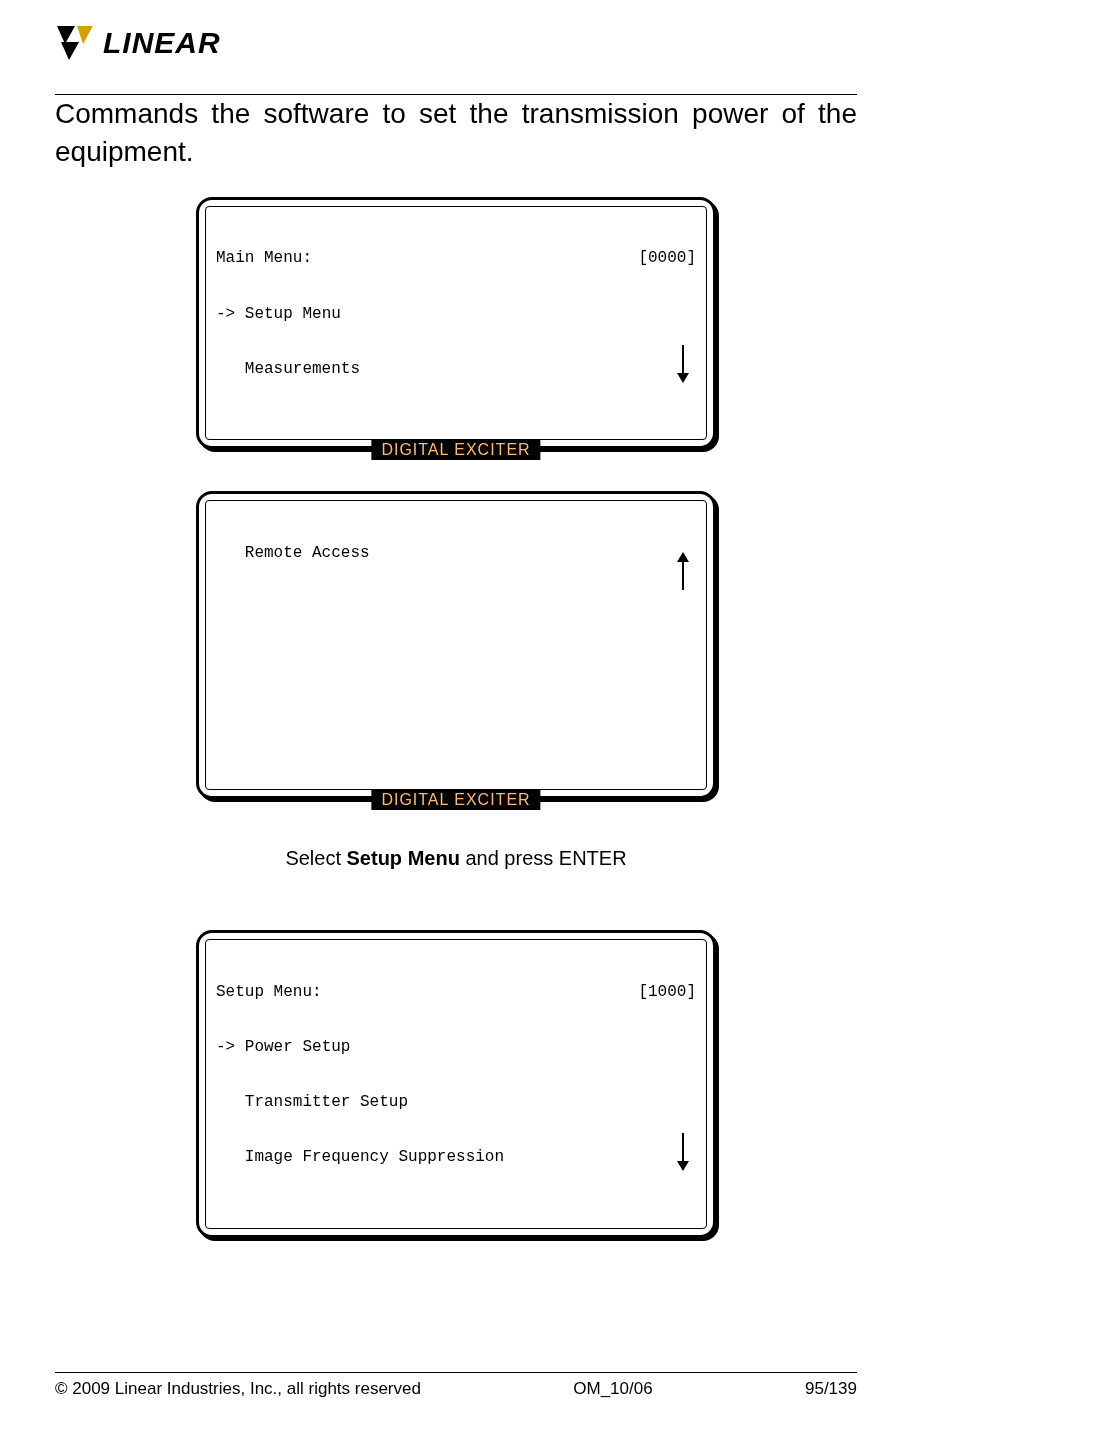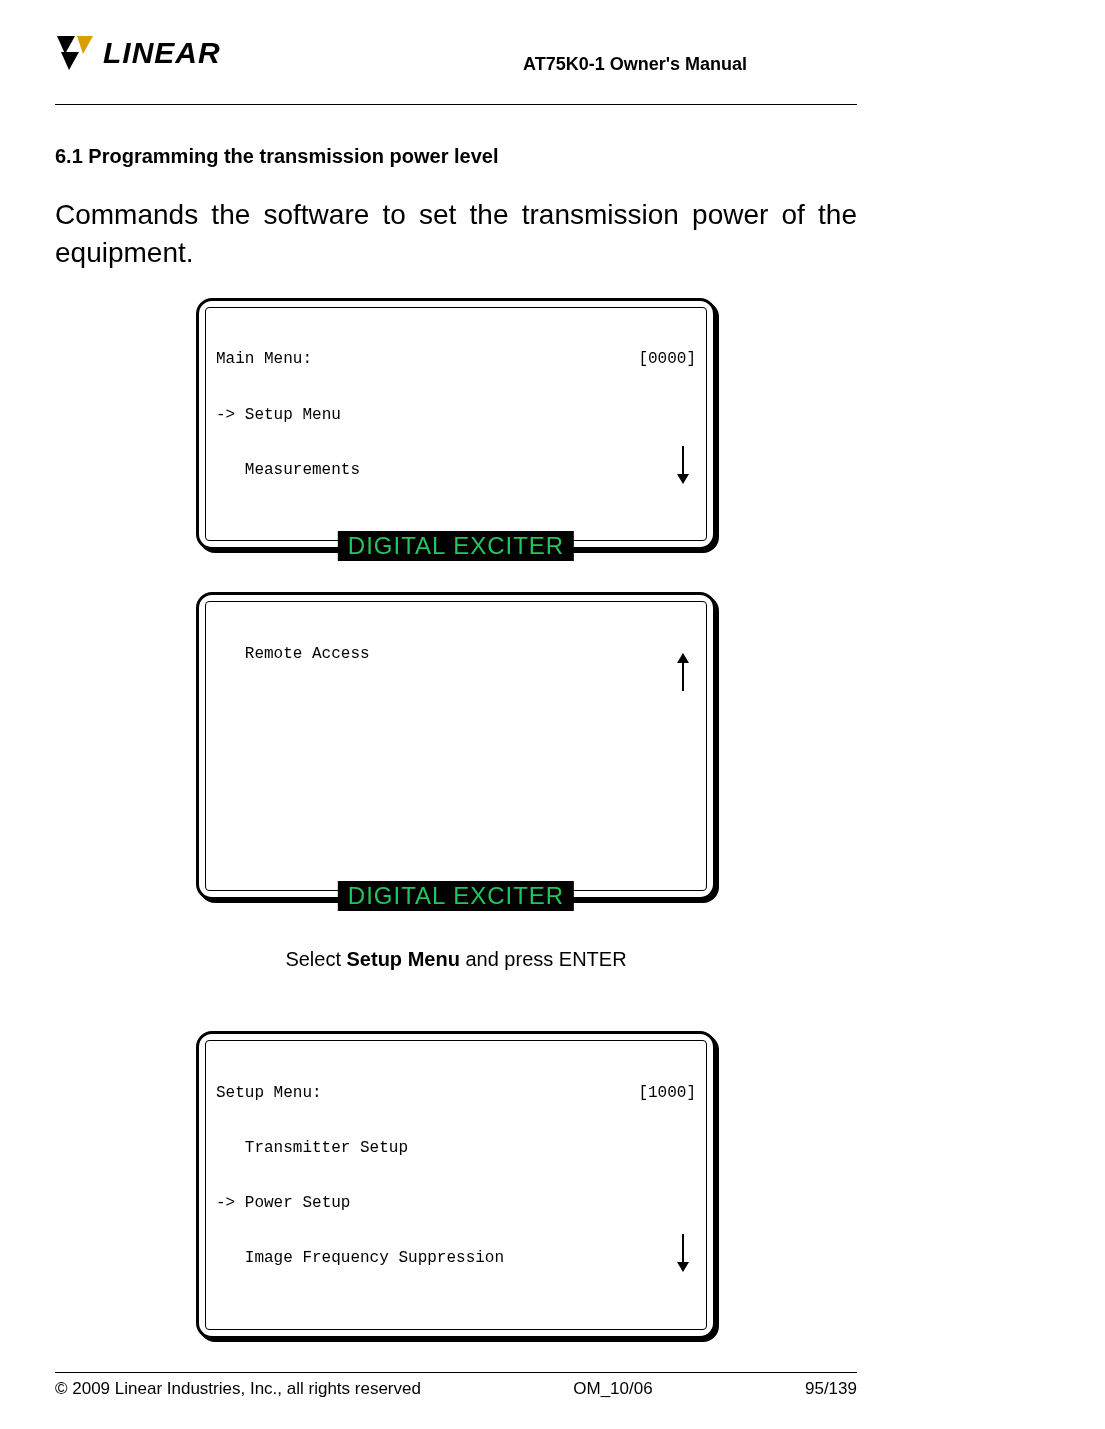--- a/index.html
+++ b/index.html
@@ -10,21 +10,21 @@
     height: 1429px;
     background: #fff;
     font-family: Arial, Helvetica, sans-serif;
     color: #000;
     position: relative;
   }
   .page {
     box-sizing: border-box;
     width: 912px;
     height: 1429px;
-    padding: 16px 55px;
+    padding: 6px 55px;
     position: relative;
   }
   
   .header {
     display: flex;
     align-items: flex-start;
     justify-content: space-between;
     padding-top: 18px;
     height: 70px;
   }
@@ -105,23 +105,23 @@
     justify-content: space-between;
   }
   .panel-inner .indent { padding-left: 3ch; }
   .panel-inner .arrowed::before { content: "-> "; }
   .panel-label {
     position: absolute;
     left: 50%;
     transform: translateX(-50%);
     bottom: -14px;
     background: #000;
-    color: #22c55e;
+    color: #fdba74;
     font-family: Arial, Helvetica, sans-serif;
-    font-size: 24px;
+    font-size: 16px;
     letter-spacing: 1px;
     padding: 2px 10px;
     line-height: 1.1;
   }
   .scroll-arrow {
     position: absolute;
     right: 16px;
     width: 14px;
   }
   .scroll-arrow svg { display: block; }
@@ -155,25 +155,23 @@
     <div class="logo">
       <span class="logo-mark">
         <svg viewBox="0 0 40 38" width="40" height="38">
           <path d="M2 2 L20 2 L10 20 Z" fill="#000"></path>
           <path d="M22 2 L38 2 L28 20 Z" fill="#d7a000"></path>
           <path d="M6 18 L24 18 L14 36 Z" fill="#000"></path>
         </svg>
       </span>
       <span class="logo-text">LINEAR</span>
     </div>
-    <div class="doc-title">AT75K0-1 Owner's Manual</div>
   </div>
   <hr class="hr">
 
-  <div class="section-title">6.1 Programming the transmission power level</div>
 
   <p class="body-text">Commands the software to set the transmission power of the equipment.</p>
 
   <div class="figure-col">
 
     <div class="panel-wrap">
       <div class="panel-outer">
         <div class="panel-inner">
           <span class="line title-line">
             <span>Main Menu:</span>
@@ -214,22 +212,22 @@
       <span>Select </span><b>Setup Menu</b><span> and press ENTER</span>
     </div>
 
     <div class="panel-wrap">
       <div class="panel-outer">
         <div class="panel-inner">
           <span class="line title-line">
             <span>Setup Menu:</span>
             <span>[1000]</span>
           </span>
+          <span class="line arrowed">Power Setup</span>
           <span class="line indent">Transmitter Setup</span>
-          <span class="line arrowed">Power Setup</span>
           <span class="line indent">Image Frequency Suppression</span>
           <span class="scroll-arrow scroll-down">
             <svg viewBox="0 0 14 40" width="14" height="40">
               <line x1="7" y1="2" x2="7" y2="32" stroke="#000" stroke-width="2"></line>
               <polygon points="1,30 13,30 7,40" fill="#000"></polygon>
             </svg>
           </span>
         </div>
 
       </div>

